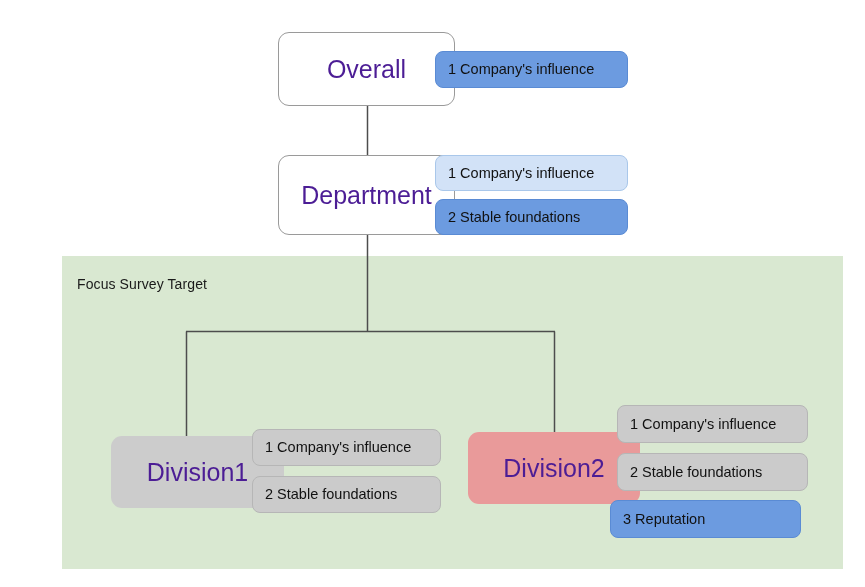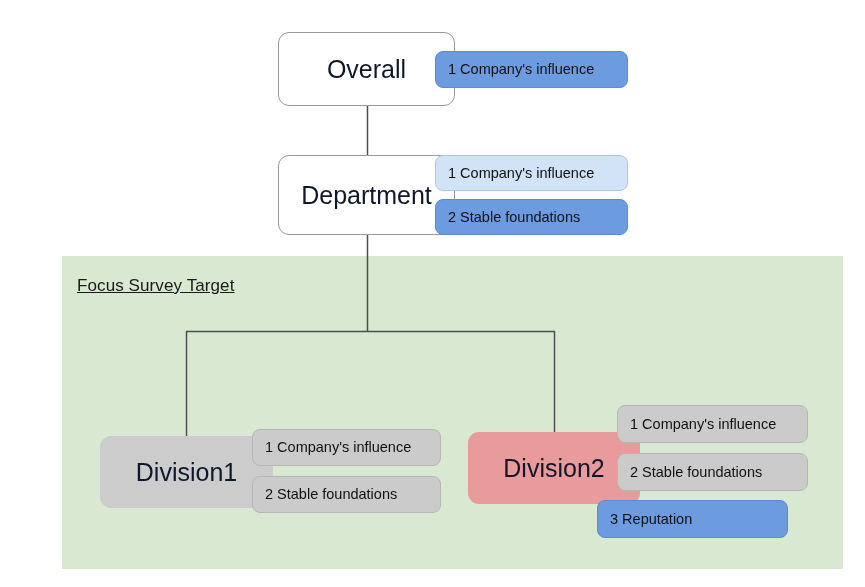--- a/index.html
+++ b/index.html
@@ -20,25 +20,24 @@
   }
 
   
   .group-box {
     position: absolute;
     background: #d9e8d1;
     border: 0;
   }
   .group-title {
     position: absolute;
-    font-size: 17px;
+    font-size: 14px;
     color: #1a1a1a;
     white-space: nowrap;
     letter-spacing: 0.1px;
-    text-decoration: underline;
   }
 
   
   #links {
     position: absolute;
     left: 0; top: 0;
     width: 865px;
     height: 587px;
     pointer-events: none;
   }
@@ -47,31 +46,32 @@
   .node {
     position: absolute;
     border-radius: 11px;
     box-sizing: border-box;
     display: flex;
     align-items: center;
     justify-content: center;
   }
   .node-label {
     font-size: 25px;
-    color: #0f172a;
+    color: #4c1d95;
     white-space: nowrap;
     line-height: 1;
   }
   .node.plain {
     background: #ffffff;
     border: 1.3px solid #9a9a9a;
   }
   .node.grey {
     background: #cccccc;
     border: 0;
+    margin-left: 11px;
   }
   .node.pink {
     background: #e99a9a;
     border: 0;
   }
 
   
   .badge {
     position: absolute;
     border-radius: 8px;
@@ -147,17 +147,17 @@
 
   <div class="node pink" style="left:468px; top:432px; width:172px; height:72px;">
     <span class="node-label">Division2</span>
   </div>
   <div class="badge grey" style="left:617px; top:405px; width:191px; height:38px;">
     <span>1 Company's influence</span>
   </div>
   <div class="badge grey" style="left:617px; top:453px; width:191px; height:38px;">
     <span>2 Stable foundations</span>
   </div>
-  <div class="badge blue" style="left:597px; top:500px; width:191px; height:38px;">
+  <div class="badge blue" style="left:610px; top:500px; width:191px; height:38px;">
     <span>3 Reputation</span>
   </div>
 
 </div>
 
 </body></html>

